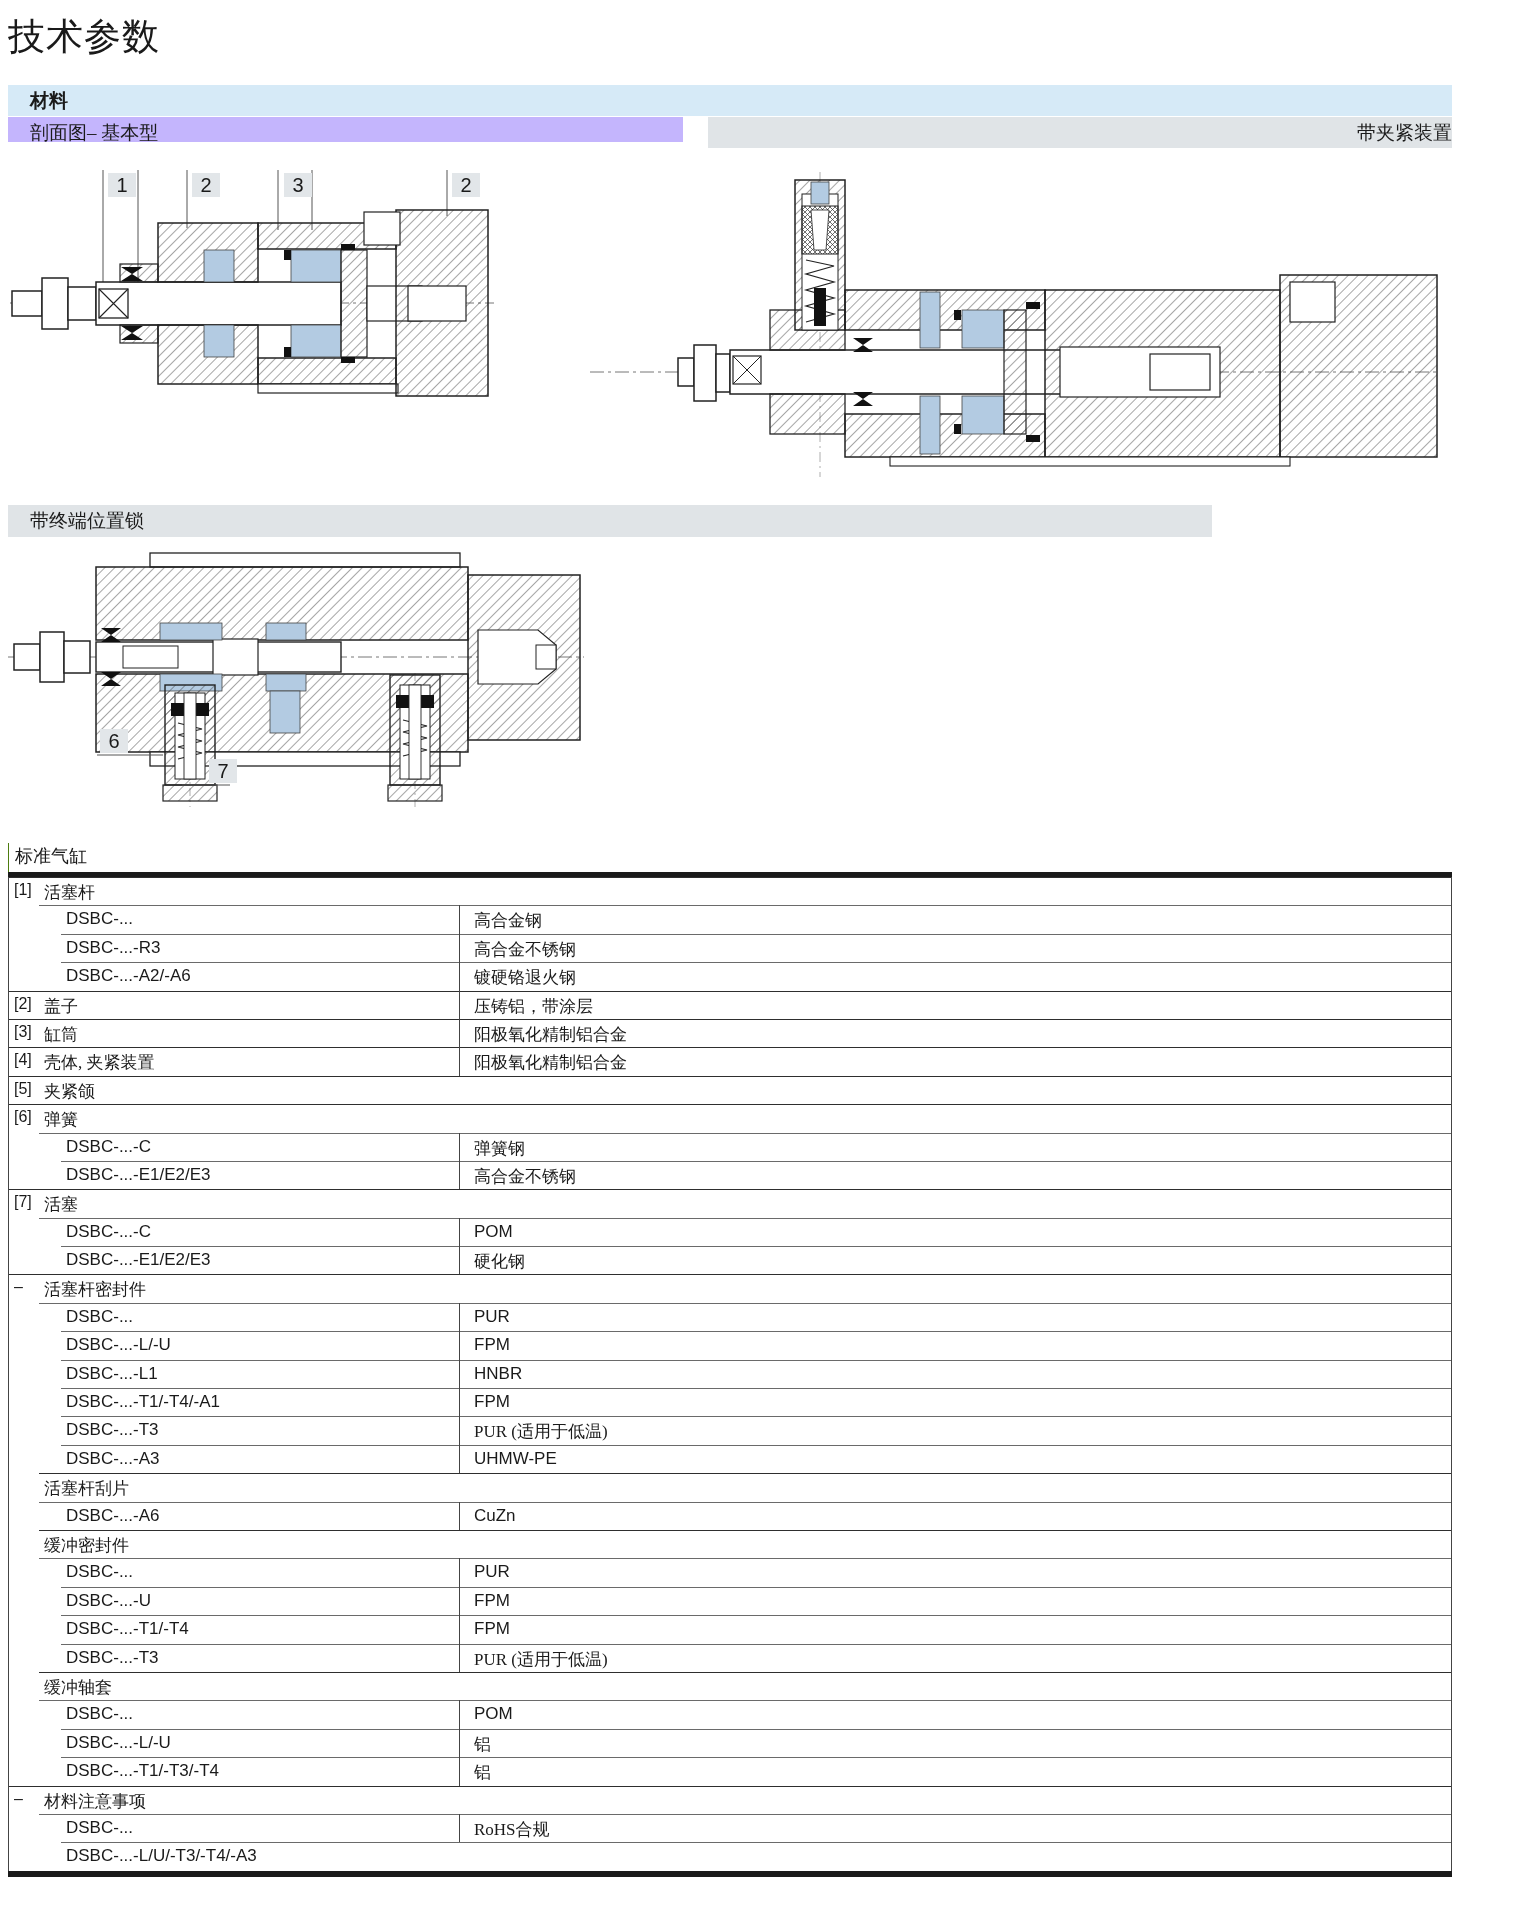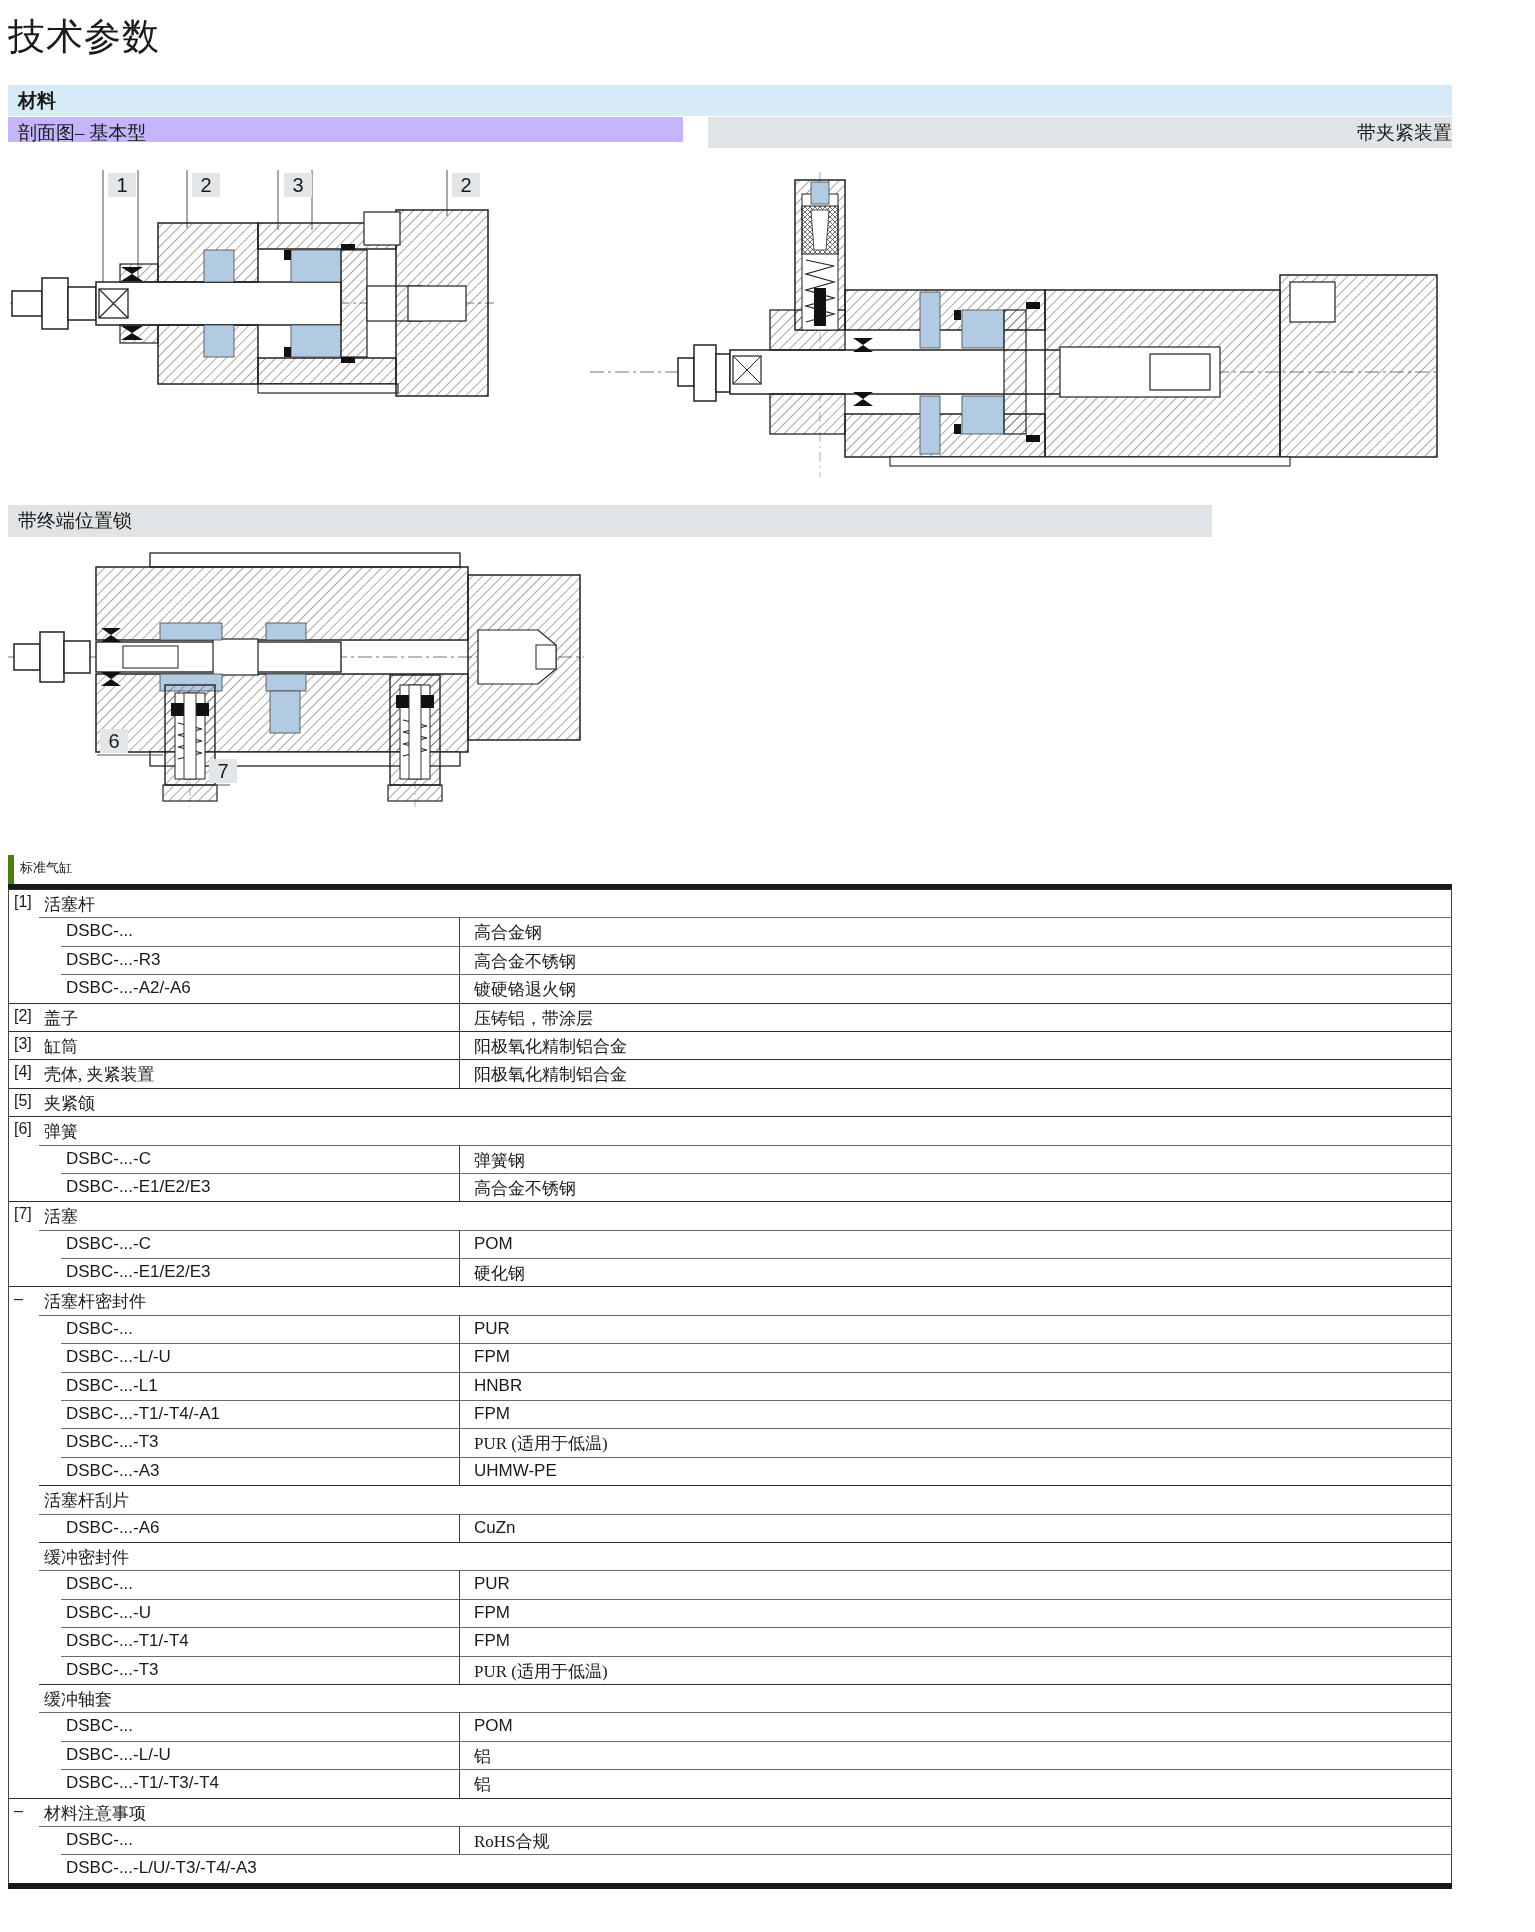--- a/index.html
+++ b/index.html
@@ -5,36 +5,36 @@
   html,body{margin:0;padding:0;}
   body{
     width:1535px;height:1932px;position:relative;background:#ffffff;
     font-family:"Liberation Sans", sans-serif;color:#1a1a1a;overflow:hidden;
   }
   .zh{font-family:"Liberation Serif", serif;}
   #page-title{
     position:absolute;left:8px;top:12px;font-size:37px;letter-spacing:1px;
     font-family:"Liberation Serif", serif;font-weight:500;
   }
-  .bar{position:absolute;box-sizing:border-box;line-height:31px;font-size:19px;padding-left:10px;}
+  .bar{position:absolute;box-sizing:border-box;line-height:31px;font-size:19px;padding-left:22px;}
   #material-bar{left:8px;top:85px;width:1444px;height:31px;background:#d6eaf7;font-weight:bold;}
   #subbar-basic{left:8px;top:117px;width:675px;height:25px;background:#c4b5fd;}
   #subbar-clamp{left:708px;top:117px;width:744px;height:31px;background:#e0e4e7;text-align:right;}
   #subbar-endlock{left:8px;top:505px;width:1204px;height:32px;background:#e0e4e7;line-height:32px;}
   .drawing{position:absolute;}
   .drawing svg{display:block;}
   .dlabel{
     position:absolute;width:28px;height:24px;background:#e2e6e9;
     font:20px/24px "Liberation Sans", sans-serif;text-align:center;color:#1a1a1a;
   }
   
   #mat-table{position:absolute;left:8px;top:843px;width:1444px;}
   #table-title{
-    height:29px;border-left:6px solid #4d7c0f;box-sizing:border-box;
-    font-size:13px;line-height:26px;padding-left:6px;margin-top:12px;
+    height:29px;border-left:1px solid #4d7c0f;box-sizing:border-box;
+    font-size:18px;line-height:26px;padding-left:6px;
   }
   .thick{height:5px;background:#1a1a1a;}
   #table-rows{border-left:1px solid #444;border-right:1px solid #444;box-sizing:border-box;}
   .trow{position:relative;height:28.4px;}
   .trow .tb{position:absolute;top:0;right:0;height:1px;background:#6a6a6a;left:52px;}
   .trow.section .tb{left:0;background:#2e2e2e;}
   .trow.subsection .tb{left:30px;background:#2e2e2e;}
   .trow.section + .trow.sub .tb, .trow.subsection + .trow.sub .tb{left:30px;}
   .trow .num{position:absolute;left:5px;top:4px;font-size:16px;}
   .trow .lbl{position:absolute;left:35px;top:4px;font-size:17px;white-space:nowrap;}

